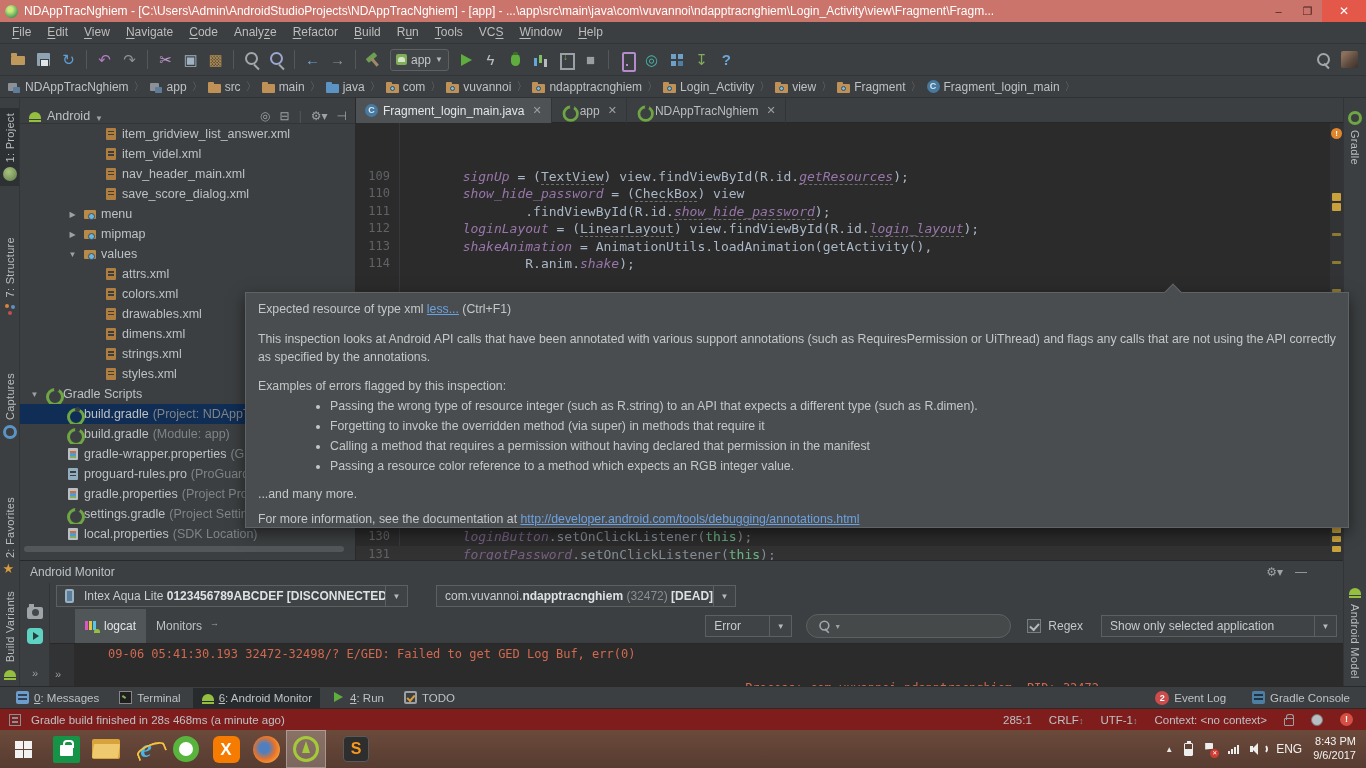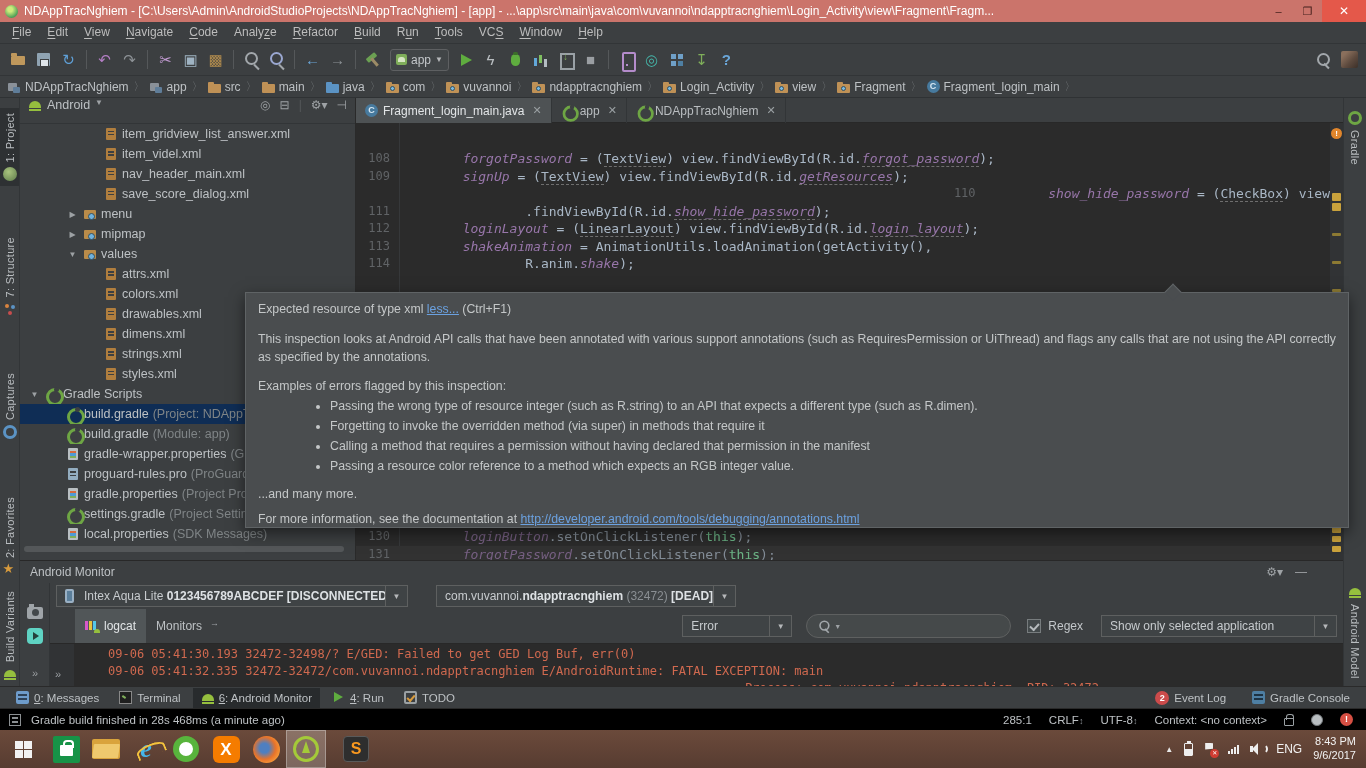--- a/index.html
+++ b/index.html
@@ -77,21 +77,21 @@
   .si-project{border-radius:50%;background:radial-gradient(circle at 40% 35%,#a9c47e,#5d7a4a)}
   .si-structure::before{content:"";position:absolute;left:2px;top:1px;width:4px;height:4px;border-radius:50%;background:#d8843f;box-shadow:6px 1px 0 #5b93c4,3px 7px 0 #c74d4d}
   .si-captures{border:3px solid #5b93c4;border-radius:50%}
   .si-favorites::before{content:"★";color:#d89b3d;font-size:13px;position:absolute;left:0;top:-2px}
   .si-android::before,.bb-android::before{content:"";position:absolute;left:1px;top:3px;width:12px;height:7px;background:#95bf3e;border-radius:6px 6px 0 0}
   .si-android::after,.bb-android::after{content:"";position:absolute;left:1px;top:11px;width:12px;height:2px;background:#95bf3e}
   .si-gradle{border:3px solid #6ea644;border-radius:50%}
 
   
   #project{position:absolute;left:20px;top:98px;width:335px;height:462px;background:#3c3f41;overflow:hidden}
-  #proj-header{height:26px;display:flex;align-items:flex-start;gap:5px;padding:0 8px;border-bottom:1px solid #323537;font-size:12.5px;color:#bdc1c4}
+  #proj-header{height:26px;display:flex;align-items:flex-end;gap:5px;padding:0 8px;border-bottom:1px solid #323537;font-size:12.5px;color:#bdc1c4}
   .ph-caret{font-size:8px;color:#9ea2a5}
   .ph-icons{margin-left:auto;display:flex;align-items:center;gap:9px;color:#9ea2a5;font-size:12px}
   #tree{position:relative;font-size:12.5px}
   .trow{height:20px;display:flex;align-items:center;gap:4px;white-space:nowrap;overflow:hidden}
   .trow.sel{background:#0f2d55}
   .tarrow{width:13px;font-size:8px;color:#9da1a4;text-align:center;flex:none}
   .tlabel{color:#bdc1c4}
   .tsuffix{color:#7f8486}
   .ti{width:14px;height:14px;position:relative;display:inline-block;flex:none}
   .ti-xml::before{content:"";position:absolute;left:2px;top:1px;width:10px;height:12px;background:#b07e3e;border-radius:1px}
@@ -195,21 +195,21 @@
   .bb-android{}
   .bb-run::before{content:"";position:absolute;left:2px;top:1px;border-left:9px solid #5fad3f;border-top:5.5px solid transparent;border-bottom:5.5px solid transparent}
   .bb-todo{border:2px solid #9aa0a3;border-radius:2px}
   .bb-todo::after{content:"";position:absolute;left:1px;top:2px;width:6px;height:3px;border-left:2px solid #d89b3d;border-bottom:2px solid #d89b3d;transform:rotate(-48deg)}
   .bb-console{background:#4e7fa3;border-radius:2px}
   .bb-console::after{content:"";position:absolute;left:2px;top:3px;width:9px;height:2px;background:#1d3243;box-shadow:0 4px 0 #1d3243}
   .badge{width:14px;height:14px;border-radius:50%;background:#cc4b4b;color:#fff;font:bold 9px/14px "Liberation Sans",sans-serif;text-align:center;flex:none}
   #bb-right{margin-left:auto;display:flex;gap:10px}
 
   
-  #statusbar{position:absolute;left:0;top:708px;width:1366px;height:22px;background:#000000;border-top:1px solid #2a2a2a;display:flex;align-items:center;font-size:11.5px;color:#bdc1c4}
+  #statusbar{position:absolute;left:0;top:708px;width:1366px;height:22px;background:#7f1d1d;border-top:1px solid #2a2a2a;display:flex;align-items:center;font-size:11.5px;color:#bdc1c4}
   .sb-toggle{width:12px;height:12px;border:1px solid #8b8f92;margin-left:9px;position:relative}
   .sb-toggle::after{content:"";position:absolute;left:2px;top:2px;width:6px;height:6px;background:linear-gradient(#8b8f92 30%,transparent 30% 60%,#8b8f92 60%)}
   #sb-msg{margin-left:10px}
   #sb-right{margin-left:auto;display:flex;align-items:center;gap:17px;padding-right:13px}
   .updown{color:#8a8f93;font-size:9px}
   .lock{width:10px;height:8px;border:1px solid #9aa0a3;border-radius:1px;position:relative;margin-top:4px}
   .lock::before{content:"";position:absolute;left:1px;top:-5px;width:6px;height:5px;border:1px solid #9aa0a3;border-bottom:none;border-radius:3px 3px 0 0}
   .hector{width:12px;height:12px;border-radius:50%;background:#b9bec1;border:1px solid #74797c}
   .errdot{width:13px;height:13px;border-radius:50%;background:#d64f43;color:#fff;font:bold 9px/13px "Liberation Sans",sans-serif;text-align:center}
   .errdot::before{content:"!"}
@@ -525,21 +525,21 @@
           <span class="tsuffix"> (Project Prop</span>
         </div>
         <div class="trow" style="padding-left: 46px;">
           <span class="ti ti-gradle"></span>
           <span class="tlabel">settings.gradle</span>
           <span class="tsuffix"> (Project Setting</span>
         </div>
         <div class="trow" style="padding-left: 46px;">
           <span class="ti ti-props"></span>
           <span class="tlabel">local.properties</span>
-          <span class="tsuffix"> (SDK Messages)</span>
+          <span class="tsuffix"> (SDK Location)</span>
         </div>
       </div>
     <div id="proj-hscroll"></div>
   </div>
 
   <div id="editor">
     <div id="tabbar">
         <span class="tab active">
           <span class="bc-class"></span>
           <span>Fragment_login_main.java</span>
@@ -551,29 +551,25 @@
           <span class="tab-close">✕</span>
         </span>
         <span class="tab">
           <span class="ti ti-gradle"></span>
           <span>NDAppTracNghiem</span>
           <span class="tab-close">✕</span>
         </span>
       </div>
     <div id="code-area">
       <div class="gutter-bg"></div>
-    <div class="code-line" style="top: 27px;">
-          <span class="gut">108</span>
-          <span class="src"><span class="tk-p">        </span><span class="tk-f">forgotPassword</span><span class="tk-p"> = (</span><span class="tk-c">TextView</span><span class="tk-p">) view.findViewById(R.id.</span><span class="tk-u">forgot_password</span><span class="tk-p">);</span></span>
-        </div>
         <div class="code-line" style="top: 44.5px;">
           <span class="gut">109</span>
           <span class="src"><span class="tk-p">        </span><span class="tk-f">signUp</span><span class="tk-p"> = (</span><span class="tk-c">TextView</span><span class="tk-p">) view.findViewById(R.id.</span><span class="tk-u">getResources</span><span class="tk-p">);</span></span>
         </div>
-        <div class="code-line" style="top: 62px; justify-content: flex-end;">
+        <div class="code-line" style="top: 62px;">
           <span class="gut">110</span>
           <span class="src"><span class="tk-p">        </span><span class="tk-f">show_hide_password</span><span class="tk-p"> = (</span><span class="tk-c">CheckBox</span><span class="tk-p">) view</span></span>
         </div>
         <div class="code-line" style="top: 79.5px;">
           <span class="gut">111</span>
           <span class="src"><span class="tk-p">                </span><span class="tk-p">.findViewById(R.id.</span><span class="tk-u">show_hide_password</span><span class="tk-p">);</span></span>
         </div>
         <div class="code-line" style="top: 97px;">
           <span class="gut">112</span>
           <span class="src"><span class="tk-p">        </span><span class="tk-f">loginLayout</span><span class="tk-p"> = (</span><span class="tk-c">LinearLayout</span><span class="tk-p">) view.findViewById(R.id.</span><span class="tk-u">login_layout</span><span class="tk-p">);</span></span>
@@ -659,21 +655,21 @@
         <div id="filter-row">
           <span class="mtab active" style="margin-left:25px">
             <span class="lc-ic"></span>
             <span>logcat</span>
           </span>
           <span class="mtab">
             <span>Monitors</span>
               <span class="mtab-extra">→</span>
           </span>
           <span style="flex:1"></span>
-          <span class="cmb" style="width:110px">
+          <span class="cmb" style="width:87px">
             <span class="cmb-body">
                 <span>Error</span>
               </span>
             <span class="cmb-arrow">▼</span>
           </span>
           <span style="width:14px"></span>
           <span class="pill">
             <span class="mag"></span>
             <span class="pill-caret">▼</span>
           </span>
@@ -687,21 +683,20 @@
               </span>
             <span class="cmb-arrow">▼</span>
           </span>
         </div>
         <div id="console">
           <div id="console-gutter">
             <span class="chev">»</span>
           </div>
           <div id="log-area">
               <div class="log-line" style="top: 2px;">09-06 05:41:30.193 32472-32498/? E/GED: Failed to get GED Log Buf, err(0)</div>
-              <div class="log-line" style="top: 19px;">09-06 05:41:32.335 32472-32472/com.vuvannoi.ndapptracnghiem E/AndroidRuntime: FATAL EXCEPTION: main</div>
               <div class="log-line log-indent" style="top: 36px;">Process: com.vuvannoi.ndapptracnghiem, PID: 32472</div>
             </div>
         </div>
       </div>
     </div>
   </div>
 
   <div id="bottombar">
     <span id="bb-left" style="display:flex;gap:4px">
         <span class="bb-item">
@@ -736,21 +731,21 @@
         </span>
       </span>
   </div>
 
   <div id="statusbar">
     <span class="sb-toggle"></span>
     <span id="sb-msg">Gradle build finished in 28s 468ms (a minute ago)</span>
     <span id="sb-right">
       <span>285:1</span>
       <span><span>CRLF</span><span class="updown">↕</span></span>
-      <span><span>UTF-8</span><span class="updown">↕</span></span>
+      <span><span>UTF-1</span><span class="updown">↕</span></span>
       <span>Context: &lt;no context&gt;</span>
       <span class="lock"></span>
       <span class="hector"></span>
       <span class="errdot"></span>
     </span>
   </div>
 
   <div id="taskbar">
     <span id="tb-apps" style="display:flex">
         <span class="tk-app" style="width: 46px;">

